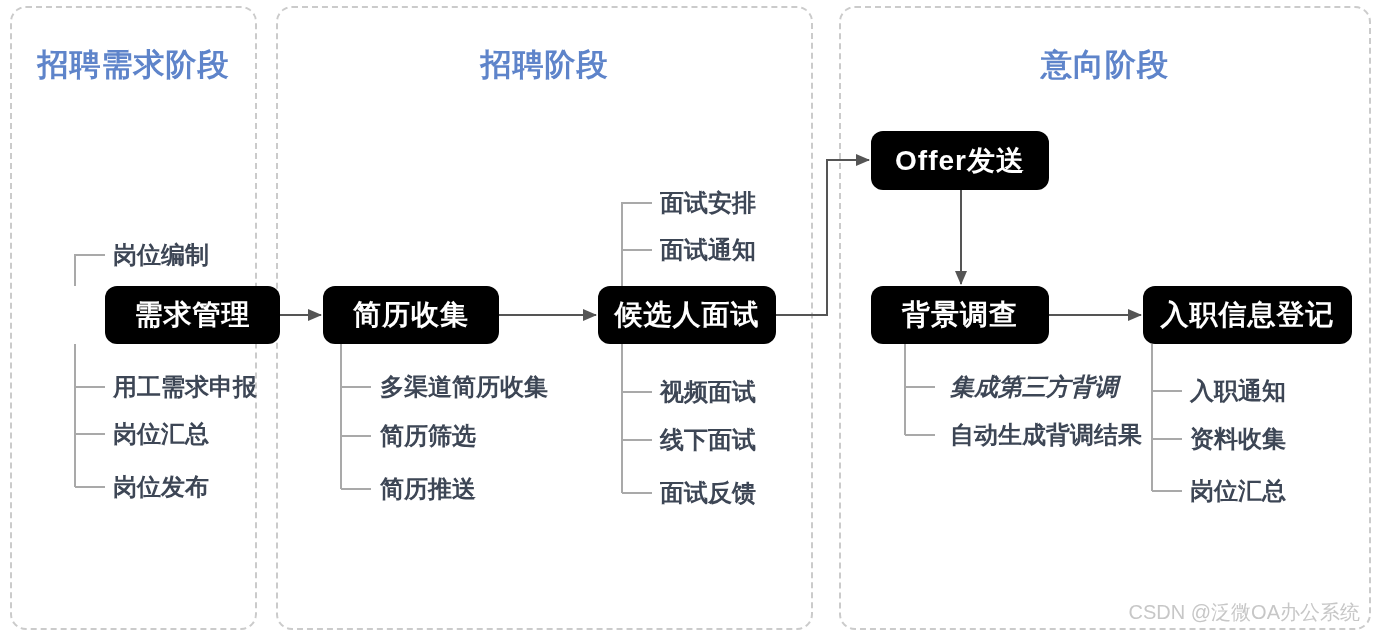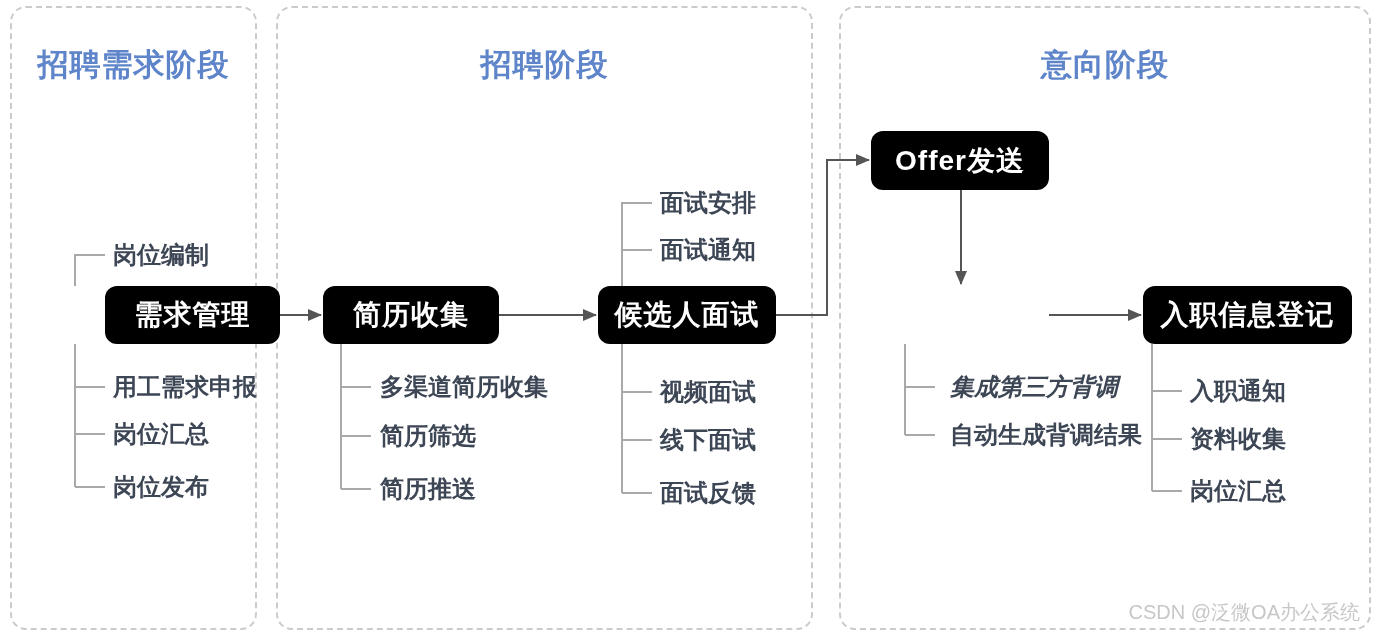--- a/index.html
+++ b/index.html
@@ -124,20 +124,21 @@
       <path d="M776 315 L827 315 L827 160 L869 160" marker-end="url(#ah)"></path>
       <path d="M961 190 L961 284" marker-end="url(#ah)"></path>
       <path d="M1049 315 L1141 315" marker-end="url(#ah)"></path>
     </g>
   </svg>
 
   <div class="flow-node" id="node-demand">需求管理</div>
   <div class="flow-node" id="node-resume">简历收集</div>
   <div class="flow-node" id="node-interview">候选人面试</div>
   <div class="flow-node" id="node-offer">Offer发送</div>
+  <div class="flow-node" id="node-background">背景调查</div>
   <div class="flow-node" id="node-onboarding">入职信息登记</div>
 
   <div class="sub-item" style="left:113px; top:255px;">岗位编制</div>
   <div class="sub-item" style="left:113px; top:387px;">用工需求申报</div>
   <div class="sub-item" style="left:113px; top:434px;">岗位汇总</div>
   <div class="sub-item" style="left:113px; top:487px;">岗位发布</div>
 
   <div class="sub-item" style="left:380px; top:387px;">多渠道简历收集</div>
   <div class="sub-item" style="left:380px; top:436px;">简历筛选</div>
   <div class="sub-item" style="left:380px; top:489px;">简历推送</div>

